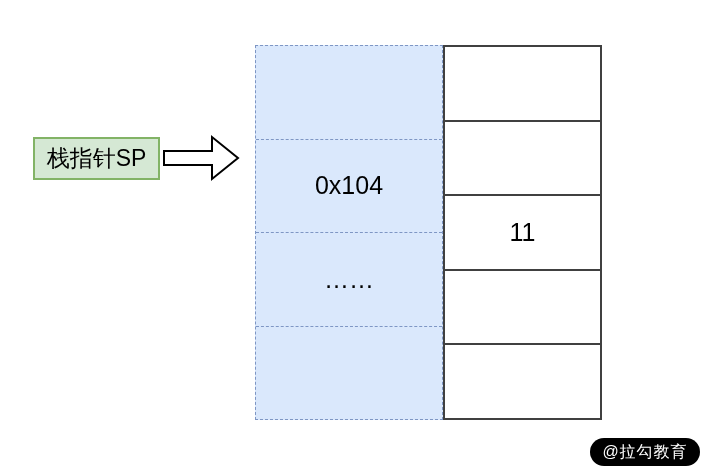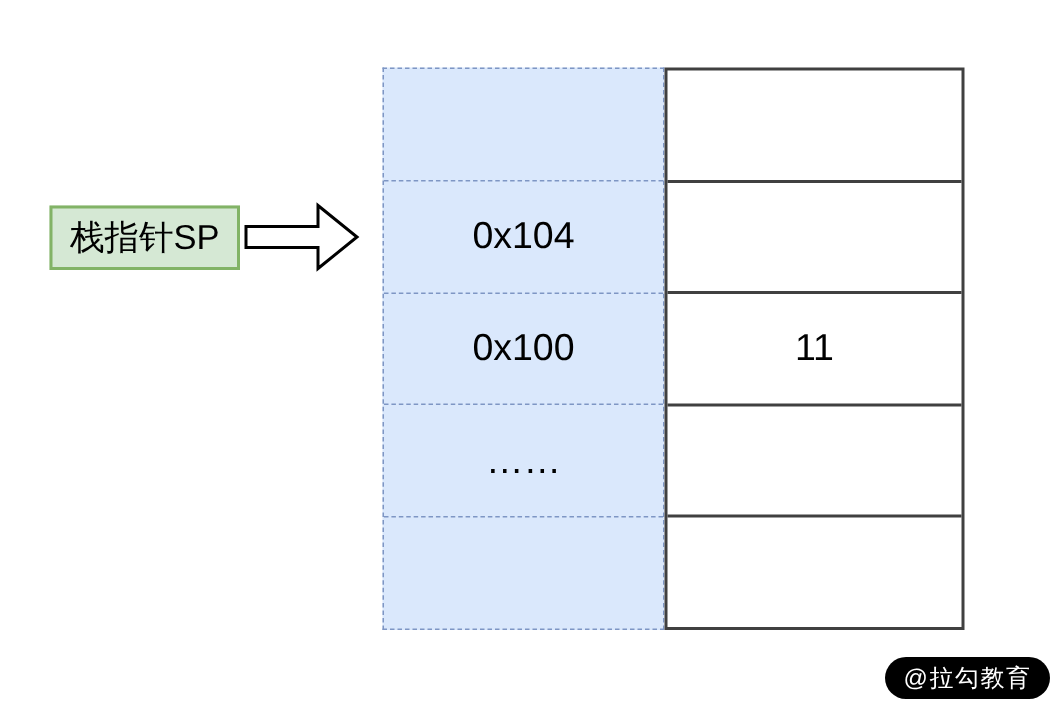--- a/index.html
+++ b/index.html
@@ -36,21 +36,21 @@
     height: 375px;
     box-sizing: border-box;
     display: flex; flex-direction: column;
   }
   .addr-col {
     left: 255px; width: 188px;
     background: #dae8fc;
     border: 1.5px dashed #7e96c4;
   }
   .val-col {
-    left: 443px; width: 200px;
+    left: 443px; width: 159px;
     background: #ffffff;
     border: 2px solid #404040;
     text-align: right;
   }
   .cell {
     flex: 1;
     box-sizing: border-box;
     display: flex; align-items: center; justify-content: center;
     font-size: 25px; color: #000000;
     overflow: hidden;
@@ -80,21 +80,20 @@
 
   <div class="arrow-wrap">
     <svg width="80" height="48" viewBox="0 0 80 48" xmlns="http://www.w3.org/2000/svg">
       <polygon points="4,17 52,17 52,3 78,24 52,45 52,31 4,31" fill="#ffffff" stroke="#000000" stroke-width="2" stroke-linejoin="miter"></polygon>
     </svg>
   </div>
 
   <div class="mem-col addr-col">
     <div class="cell"></div>
     <div class="cell">0x104</div>
-    <div class="cell">0x100</div>
     <div class="cell">……</div>
     <div class="cell"></div>
   </div>
 
   <div class="mem-col val-col">
     <div class="cell"></div>
     <div class="cell"></div>
     <div class="cell">11</div>
     <div class="cell"></div>
     <div class="cell"></div>

